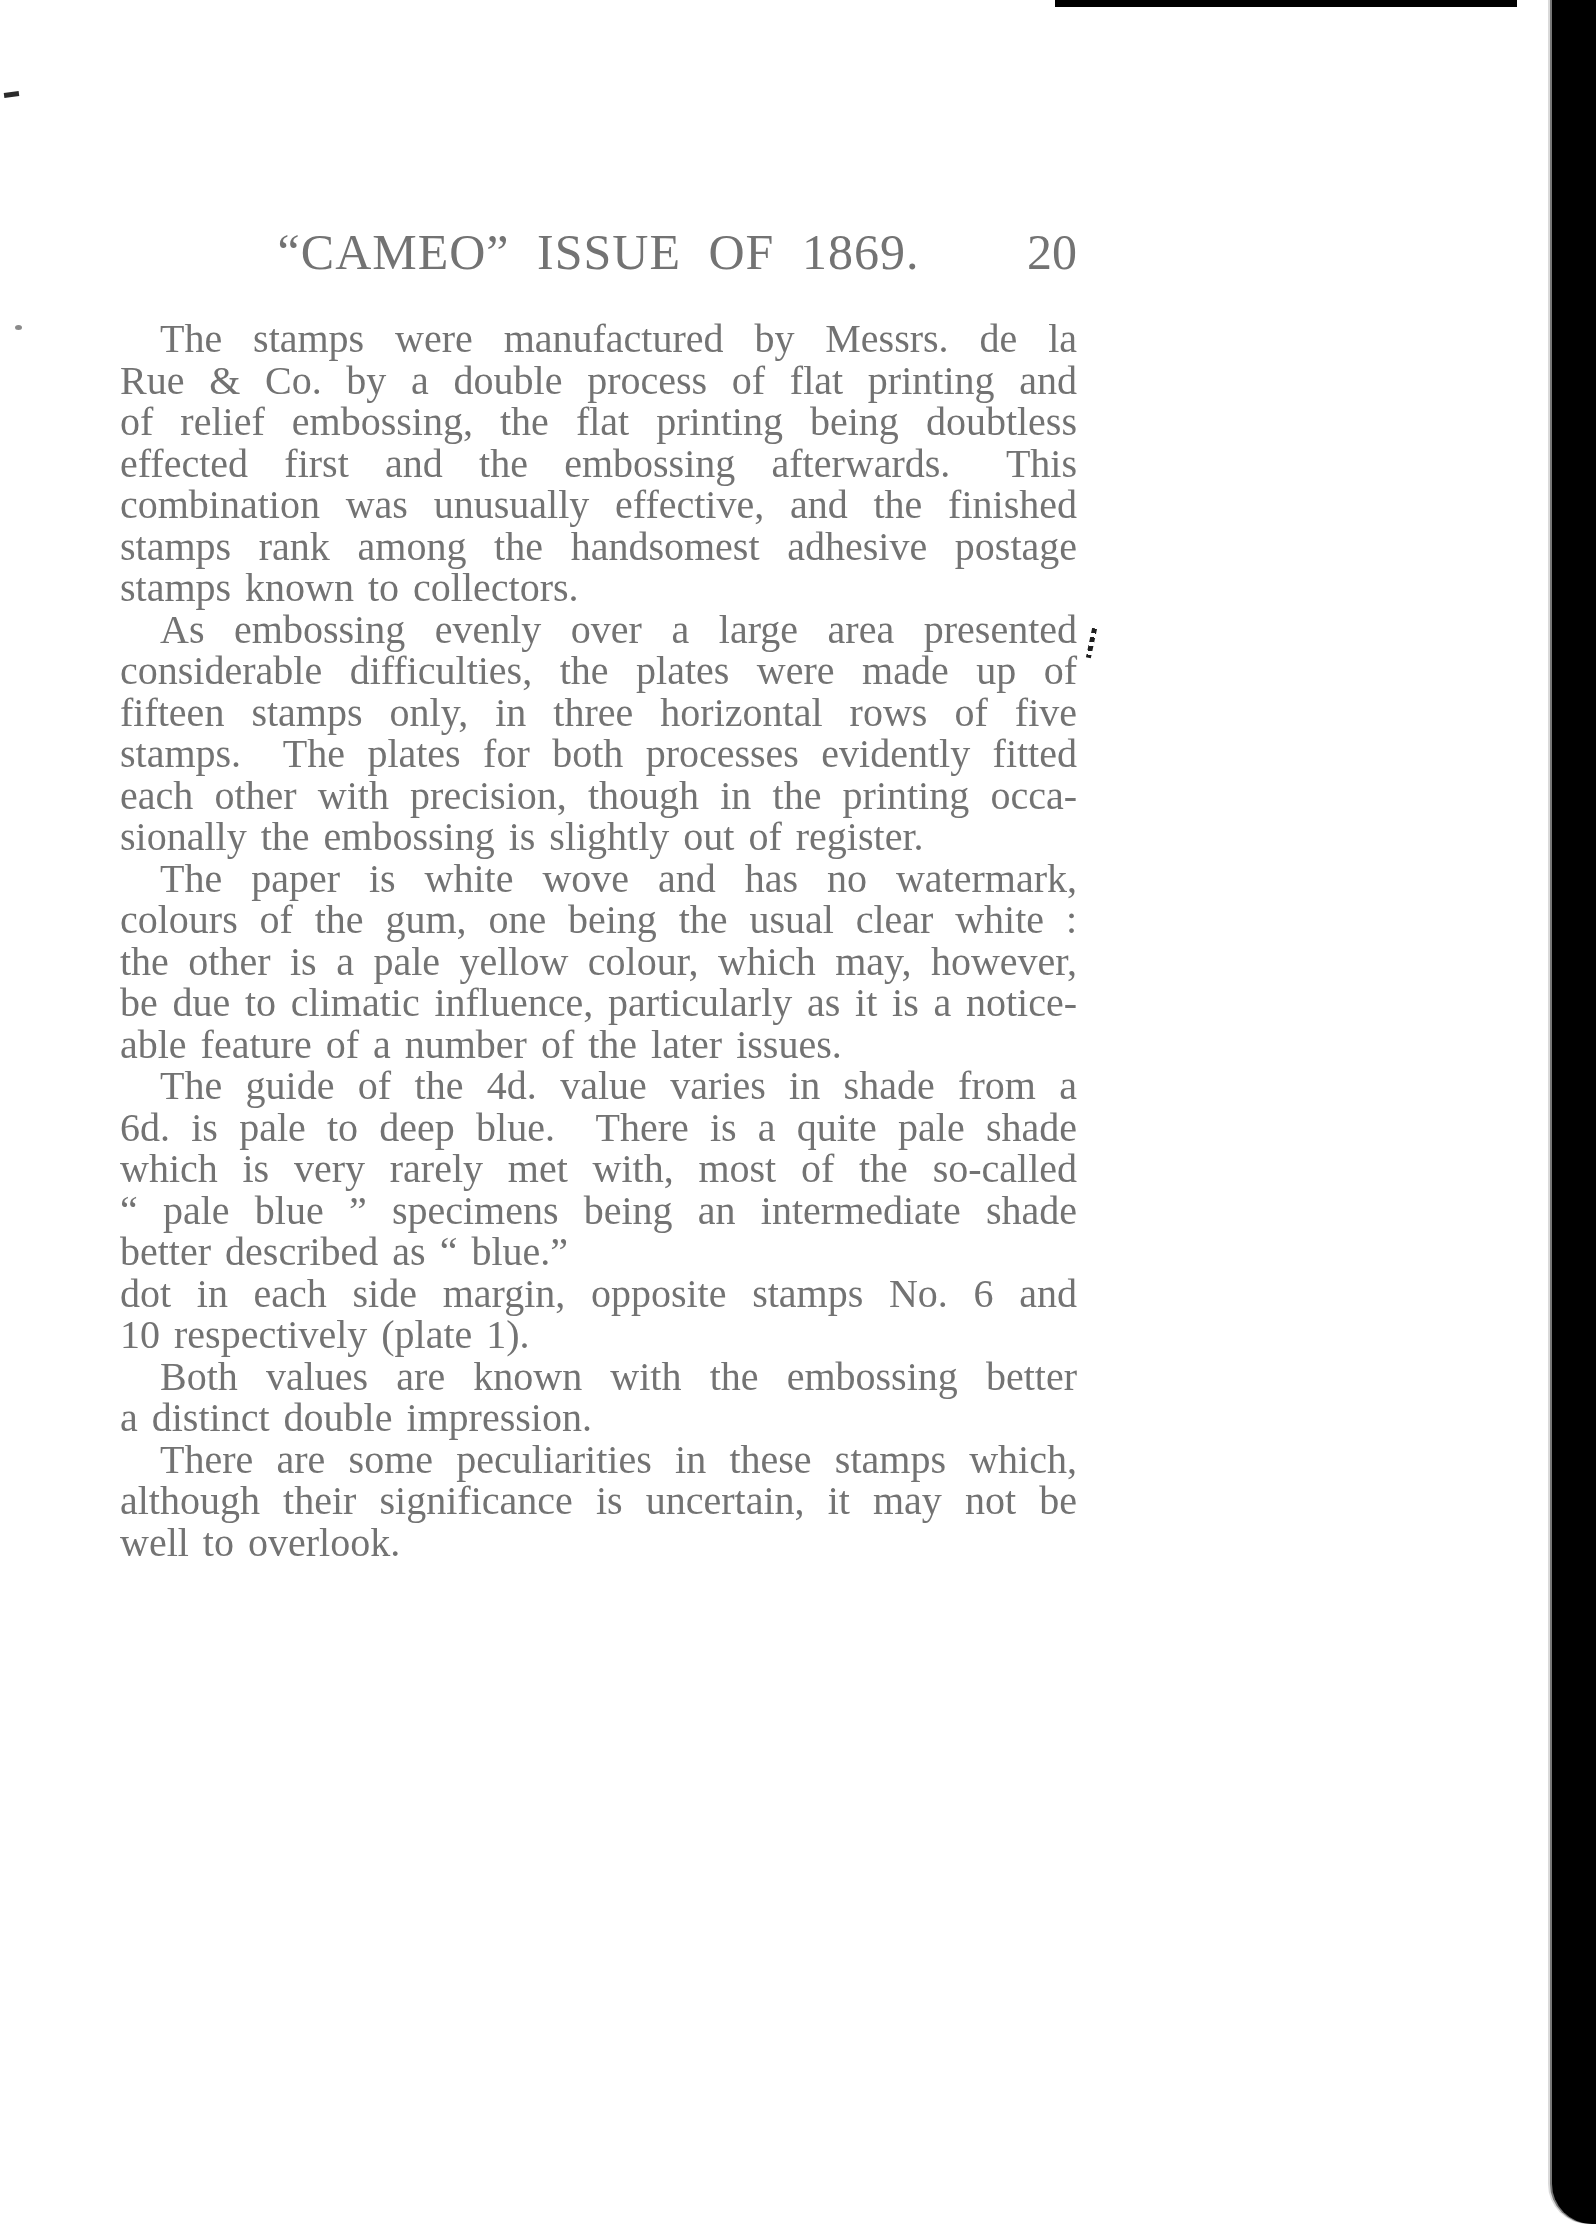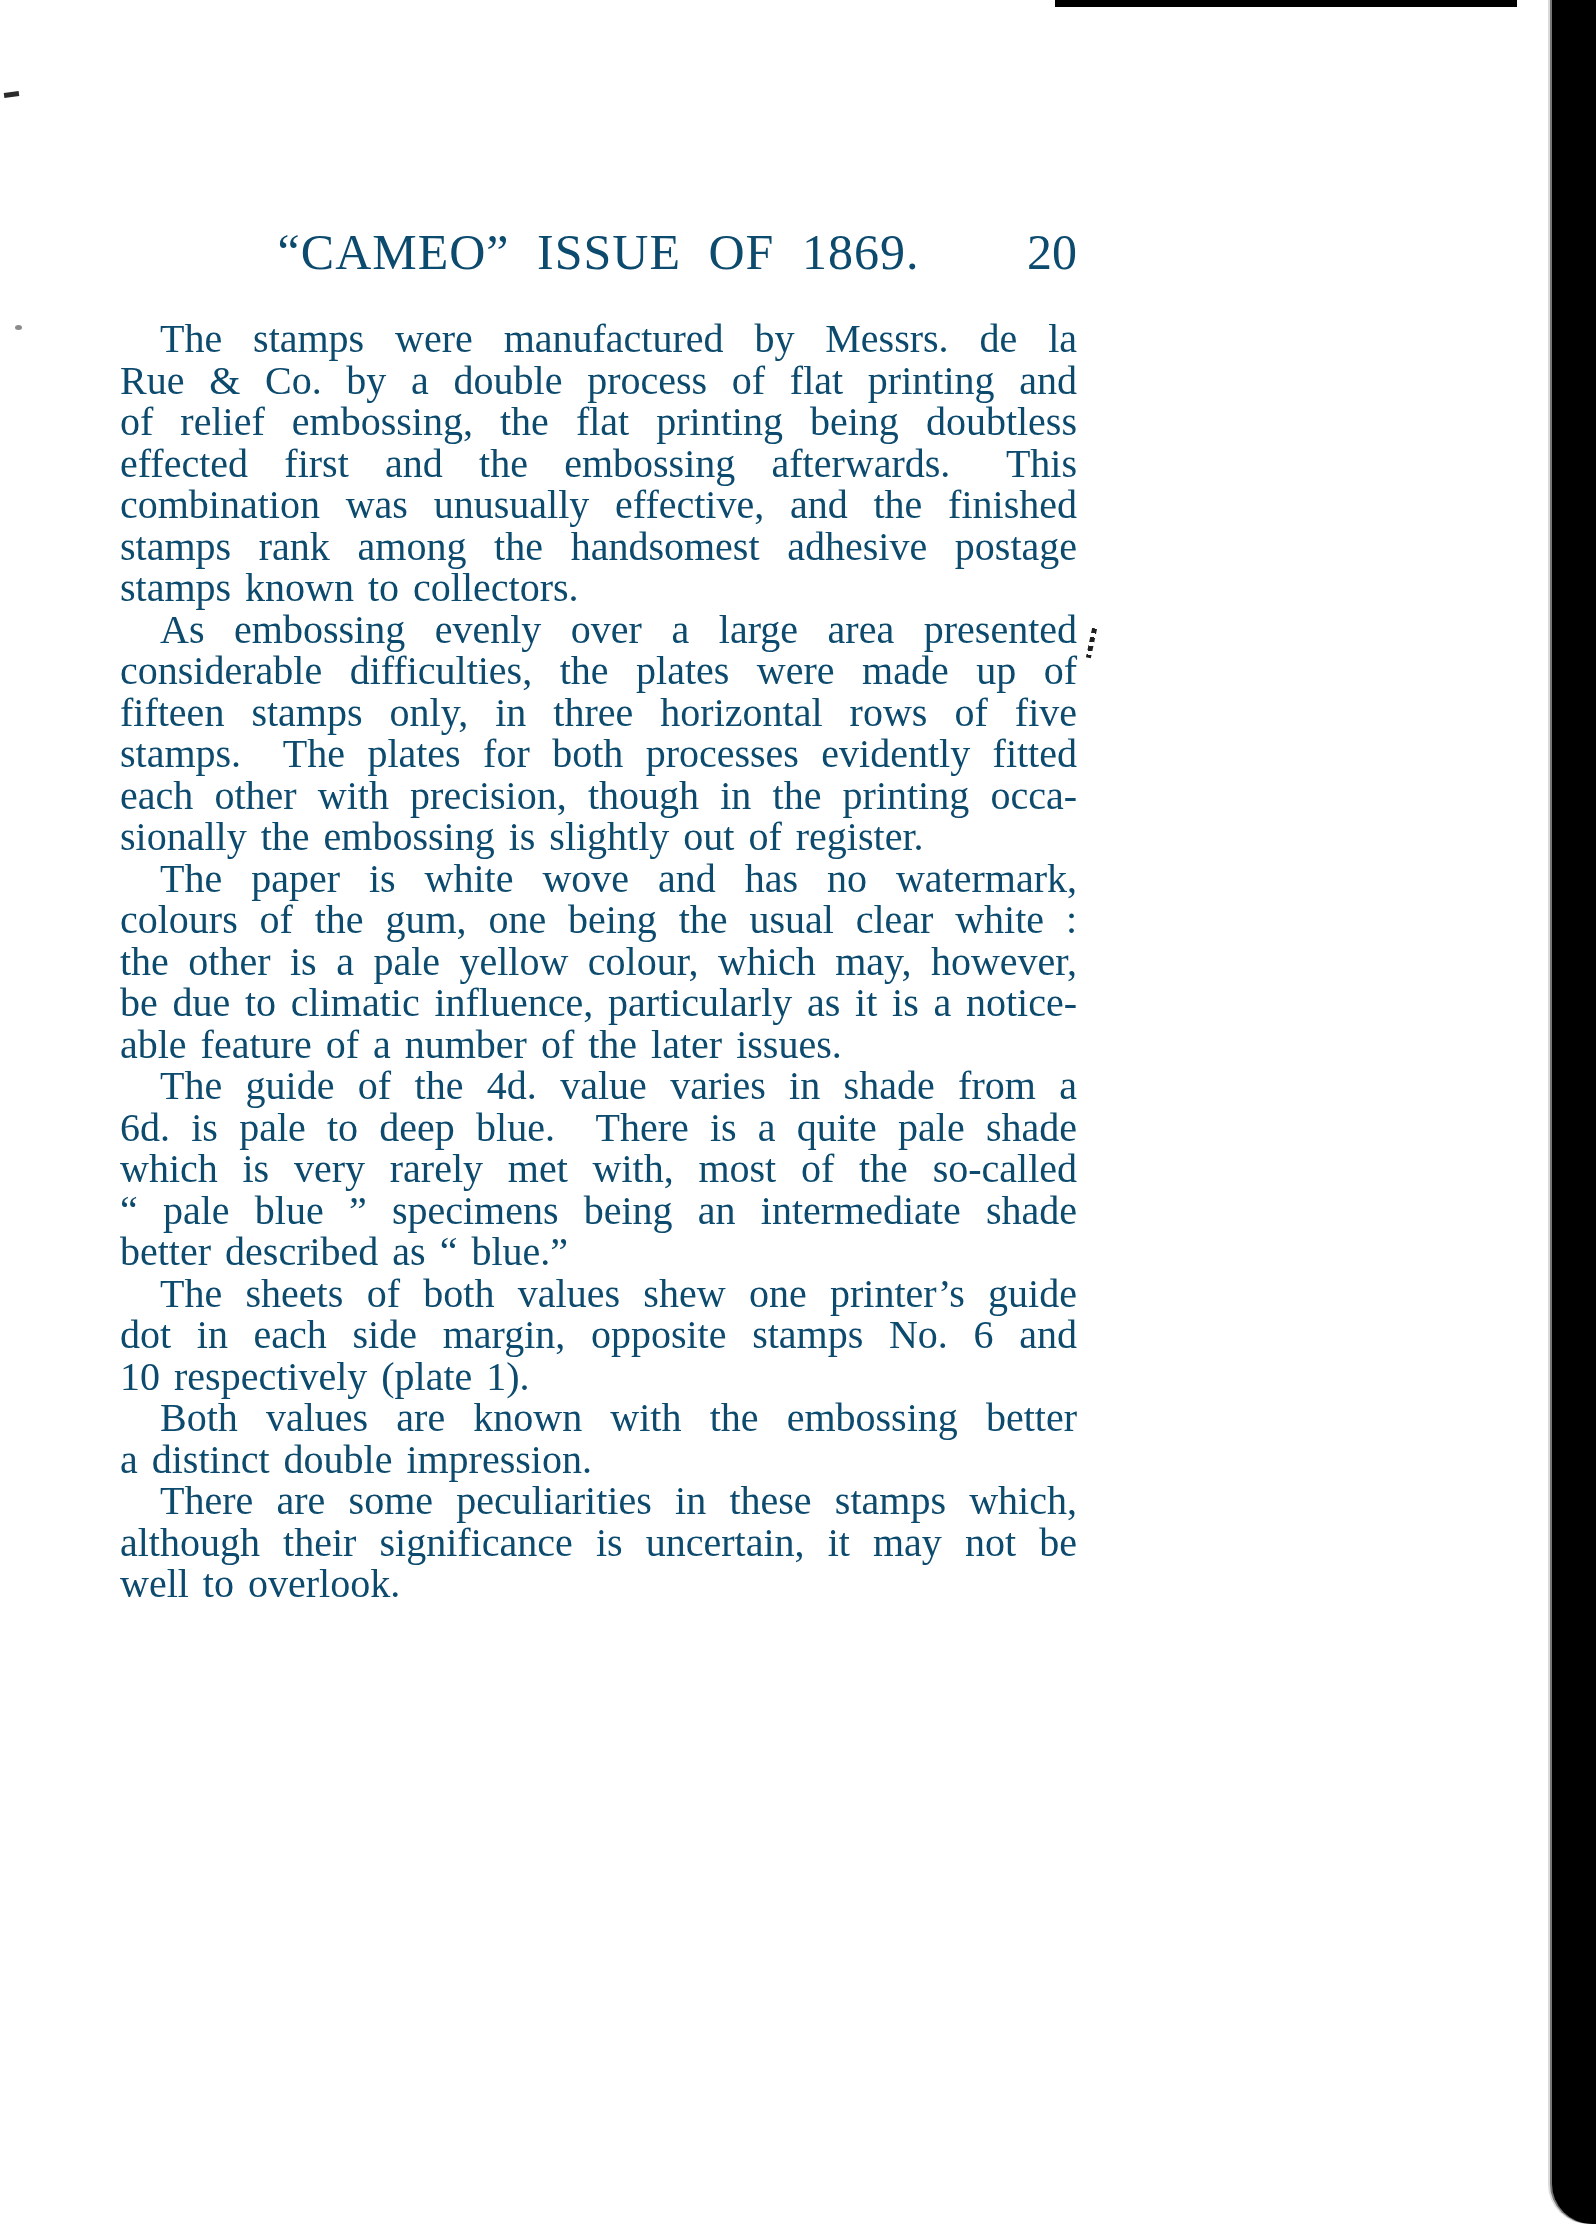--- a/index.html
+++ b/index.html
@@ -7,21 +7,21 @@
     padding: 0;
     background: #ffffff;
   }
   .page {
     position: relative;
     width: 1596px;
     height: 2224px;
     background: #ffffff;
     overflow: hidden;
     font-family: "Liberation Serif", "DejaVu Serif", serif;
-    color: #0c4a6e;
+    color: #737373;
   }
   
   .scan-top-line {
     position: absolute;
     left: 1055px; top: 0;
     width: 462px; height: 7px;
     background: #000;
   }
   .scan-right-band {
     position: absolute;
@@ -136,21 +136,20 @@
           <div class="line last">able feature of a number of the later issues.</div>
         </div>
         <div class="paragraph">
           <div class="line first">The guide of the 4d. value varies in shade from a</div>
           <div class="line">6d. is pale to deep blue.  There is a quite pale shade</div>
           <div class="line">which is very rarely met with, most of the so-called</div>
           <div class="line">“ pale blue ” specimens being an intermediate shade</div>
           <div class="line last">better described as “ blue.”</div>
         </div>
         <div class="paragraph">
-          <div class="line first">The sheets of both values shew one printer’s guide</div>
           <div class="line">dot in each side margin, opposite stamps No. 6 and</div>
           <div class="line last">10 respectively (plate 1).</div>
         </div>
         <div class="paragraph">
           <div class="line first">Both values are known with the embossing better</div>
           <div class="line last">a distinct double impression.</div>
         </div>
         <div class="paragraph">
           <div class="line first">There are some peculiarities in these stamps which,</div>
           <div class="line">although their significance is uncertain, it may not be</div>

